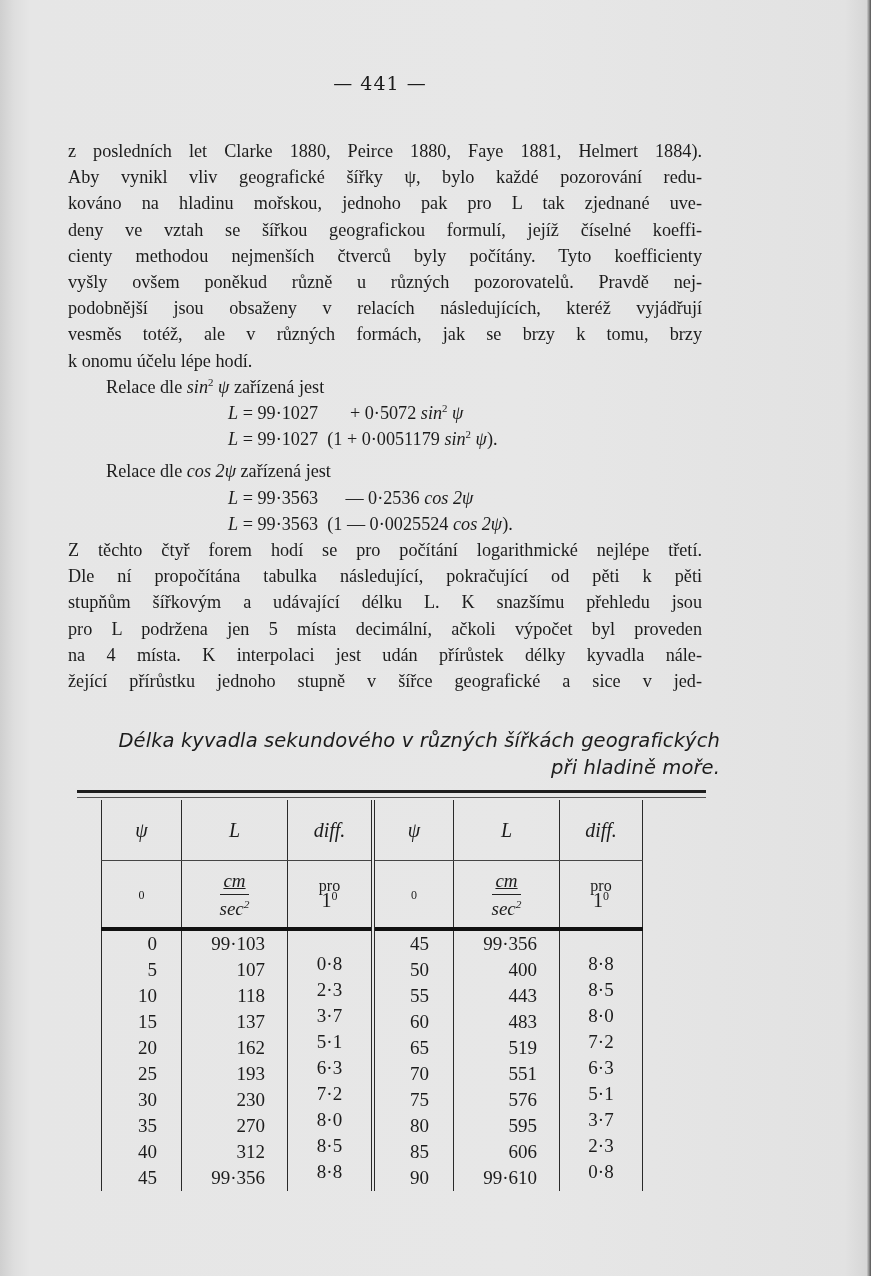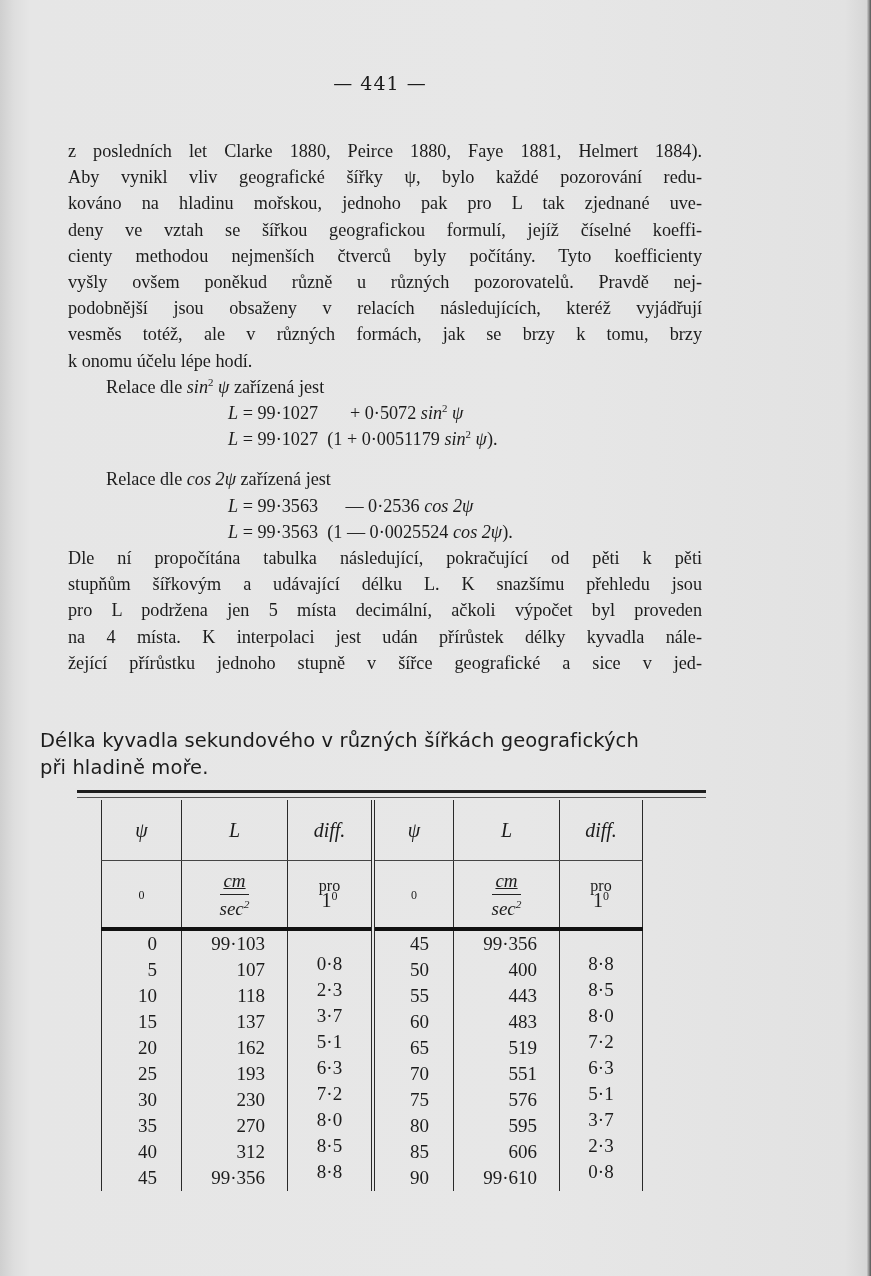--- a/index.html
+++ b/index.html
@@ -25,23 +25,24 @@
   .line.last { text-align-last: left; }
   .indent { padding-left: 52px; }
   .it { font-style: italic; }
   .formula {
     display: block; padding-left: 174px; white-space: pre;
     text-align-last: left;
   }
   sup { font-size: 60%; vertical-align: 0.6em; line-height: 0; }
   .table-title {
     position: absolute; top: 727px; left: 40px; width: 680px;
-    text-align: left; font-size: 19.5px; line-height: 27px;
+    text-align: right; font-size: 19.5px; line-height: 27px;
     font-family: "DejaVu Sans", "Liberation Sans", sans-serif;
     letter-spacing: 0.1px;
+    font-style: italic;
   }
   .table-title span { display: block; }
   .rule-top {
     position: absolute; left: 77px; width: 629px; top: 790px; height: 3px; background: #1e1e1e;
   }
   .rule-top2 {
     position: absolute; left: 77px; width: 629px; top: 797px; height: 1px; background: #555;
   }
   table.data {
     position: absolute; top: 800px; left: 101px;
@@ -94,27 +95,28 @@
     <span class="line">vesměs totéž, ale v různých formách, jak se brzy k tomu, brzy</span>
     <span class="line last">k onomu účelu lépe hodí.</span>
   </p>
 
   <p class="indent">
     <span>Relace dle </span><span class="it">sin</span><sup>2</sup><span class="it"> ψ</span><span> zařízená jest</span>
   </p>
   <span class="formula"><span class="it">L</span><span> = 99·1027       + 0·5072 </span><span class="it">sin</span><sup>2</sup><span class="it"> ψ</span></span>
   <span class="formula"><span class="it">L</span><span> = 99·1027  (1 + 0·0051179 </span><span class="it">sin</span><sup>2</sup><span class="it"> ψ</span><span>).</span></span>
 
-  <p class="indent" style="margin-top:14px">
+  <p class="indent" style="margin-top:6px">
     <span>Relace dle </span><span class="it">cos 2ψ</span><span> zařízená jest</span>
   </p>
   <span class="formula"><span class="it">L</span><span> = 99·3563      — 0·2536 </span><span class="it">cos 2ψ</span></span>
   <span class="formula"><span class="it">L</span><span> = 99·3563  (1 — 0·0025524 </span><span class="it">cos 2ψ</span><span>).</span></span>
 
   <p>
+    <span class="line">Z těchto čtyř forem hodí se pro počítání logarithmické nejlépe třetí.</span>
     <span class="line">Dle ní propočítána tabulka následující, pokračující od pěti k pěti</span>
     <span class="line">stupňům šířkovým a udávající délku L. K snazšímu přehledu jsou</span>
     <span class="line">pro L podržena jen 5 místa decimální, ačkoli výpočet byl proveden</span>
     <span class="line">na 4 místa. K interpolaci jest udán přírůstek délky kyvadla nále-</span>
     <span class="line">žející přírůstku jednoho stupně v šířce geografické a sice v jed-</span>
   </p>
 </div>
 
 <div class="table-title">
   <span>Délka kyvadla sekundového v různých šířkách geografických</span>

